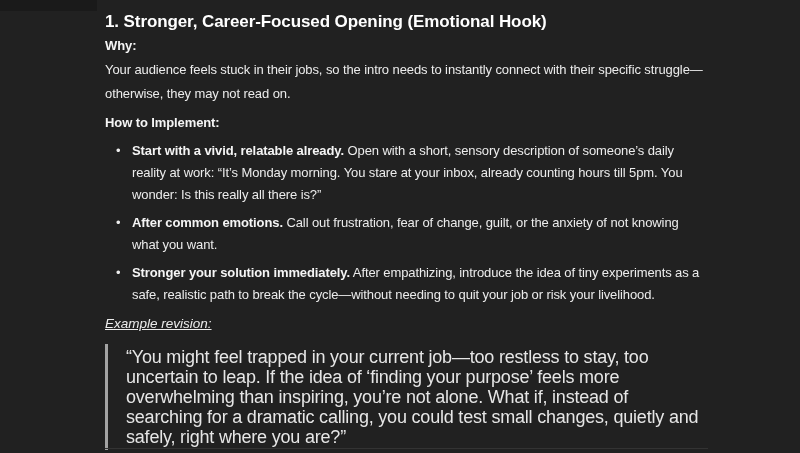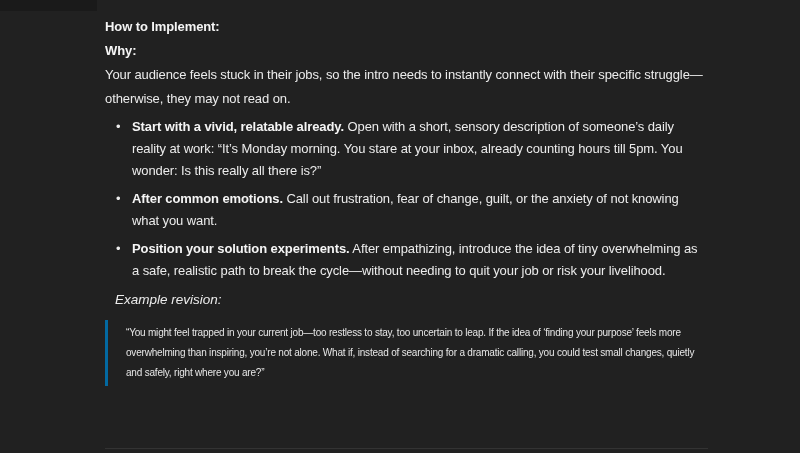--- a/index.html
+++ b/index.html
@@ -72,28 +72,29 @@
     left: 11px;
     top: 0;
     line-height: 22px;
     font-size: 13px;
     color: #ececec;
   }
   .example-label {
     font-style: italic;
     font-size: 13.5px;
     line-height: 24px;
-    margin: 6px 0 0 10px;
+    margin: 6px 0 0 0;
     color: #ececec;
+    text-decoration: underline;
   }
   blockquote.quote {
     margin: 8px 0 0 0;
     padding: 3px 0 3px 18px;
-    border-left: 3px solid #0369a1;
-    font-size: 10px;
+    border-left: 3px solid #a3a3a3;
+    font-size: 18px;
     line-height: 20px;
     letter-spacing: -0.2px;
     color: #e6e6e6;
     max-width: 575px;
   }
   .section-divider {
     position: absolute;
     top: 448px;
     left: 105px;
     width: 603px;
@@ -101,37 +102,38 @@
     background: #333333;
   }
 </style>
 </head>
 <body>
 
 <div class="corner-band"></div>
 
 <div class="content">
 
+  <h3 class="heading">1. Stronger, Career-Focused Opening (Emotional Hook)</h3>
+
+  <p class="para"><b>Why:</b><br><span>Your audience feels stuck in their jobs, so the intro needs to instantly connect with their specific struggle—otherwise, they may not read on.</span></p>
 
   <p class="para how-label">How to Implement:</p>
-
-  <p class="para"><b>Why:</b><br><span>Your audience feels stuck in their jobs, so the intro needs to instantly connect with their specific struggle—otherwise, they may not read on.</span></p>
 
   <ul class="bullet-list">
     <li>
       <span class="bullet-dot">•</span>
       <span class="bullet-text"><b>Start with a vivid, relatable already.</b> <span>Open with a short, sensory description of someone’s daily reality at work: “It’s Monday morning. You stare at your inbox, already counting hours till 5pm. You wonder: Is this really all there is?”</span></span>
     </li>
     <li>
       <span class="bullet-dot">•</span>
       <span class="bullet-text"><b>After common emotions.</b> <span>Call out frustration, fear of change, guilt, or the anxiety of not knowing what you want.</span></span>
     </li>
     <li>
       <span class="bullet-dot">•</span>
-      <span class="bullet-text"><b>Position your solution experiments.</b> <span>After empathizing, introduce the idea of tiny overwhelming as a safe, realistic path to break the cycle—without needing to quit your job or risk your livelihood.</span></span>
+      <span class="bullet-text"><b>Stronger your solution immediately.</b> <span>After empathizing, introduce the idea of tiny experiments as a safe, realistic path to break the cycle—without needing to quit your job or risk your livelihood.</span></span>
     </li>
   </ul>
 
   <p class="example-label">Example revision:</p>
 
   <blockquote class="quote">“You might feel trapped in your current job—too restless to stay, too uncertain to leap. If the idea of ‘finding your purpose’ feels more overwhelming than inspiring, you’re not alone. What if, instead of searching for a dramatic calling, you could test small changes, quietly and safely, right where you are?”</blockquote>
 
 </div>
 
 <div class="section-divider"></div>

